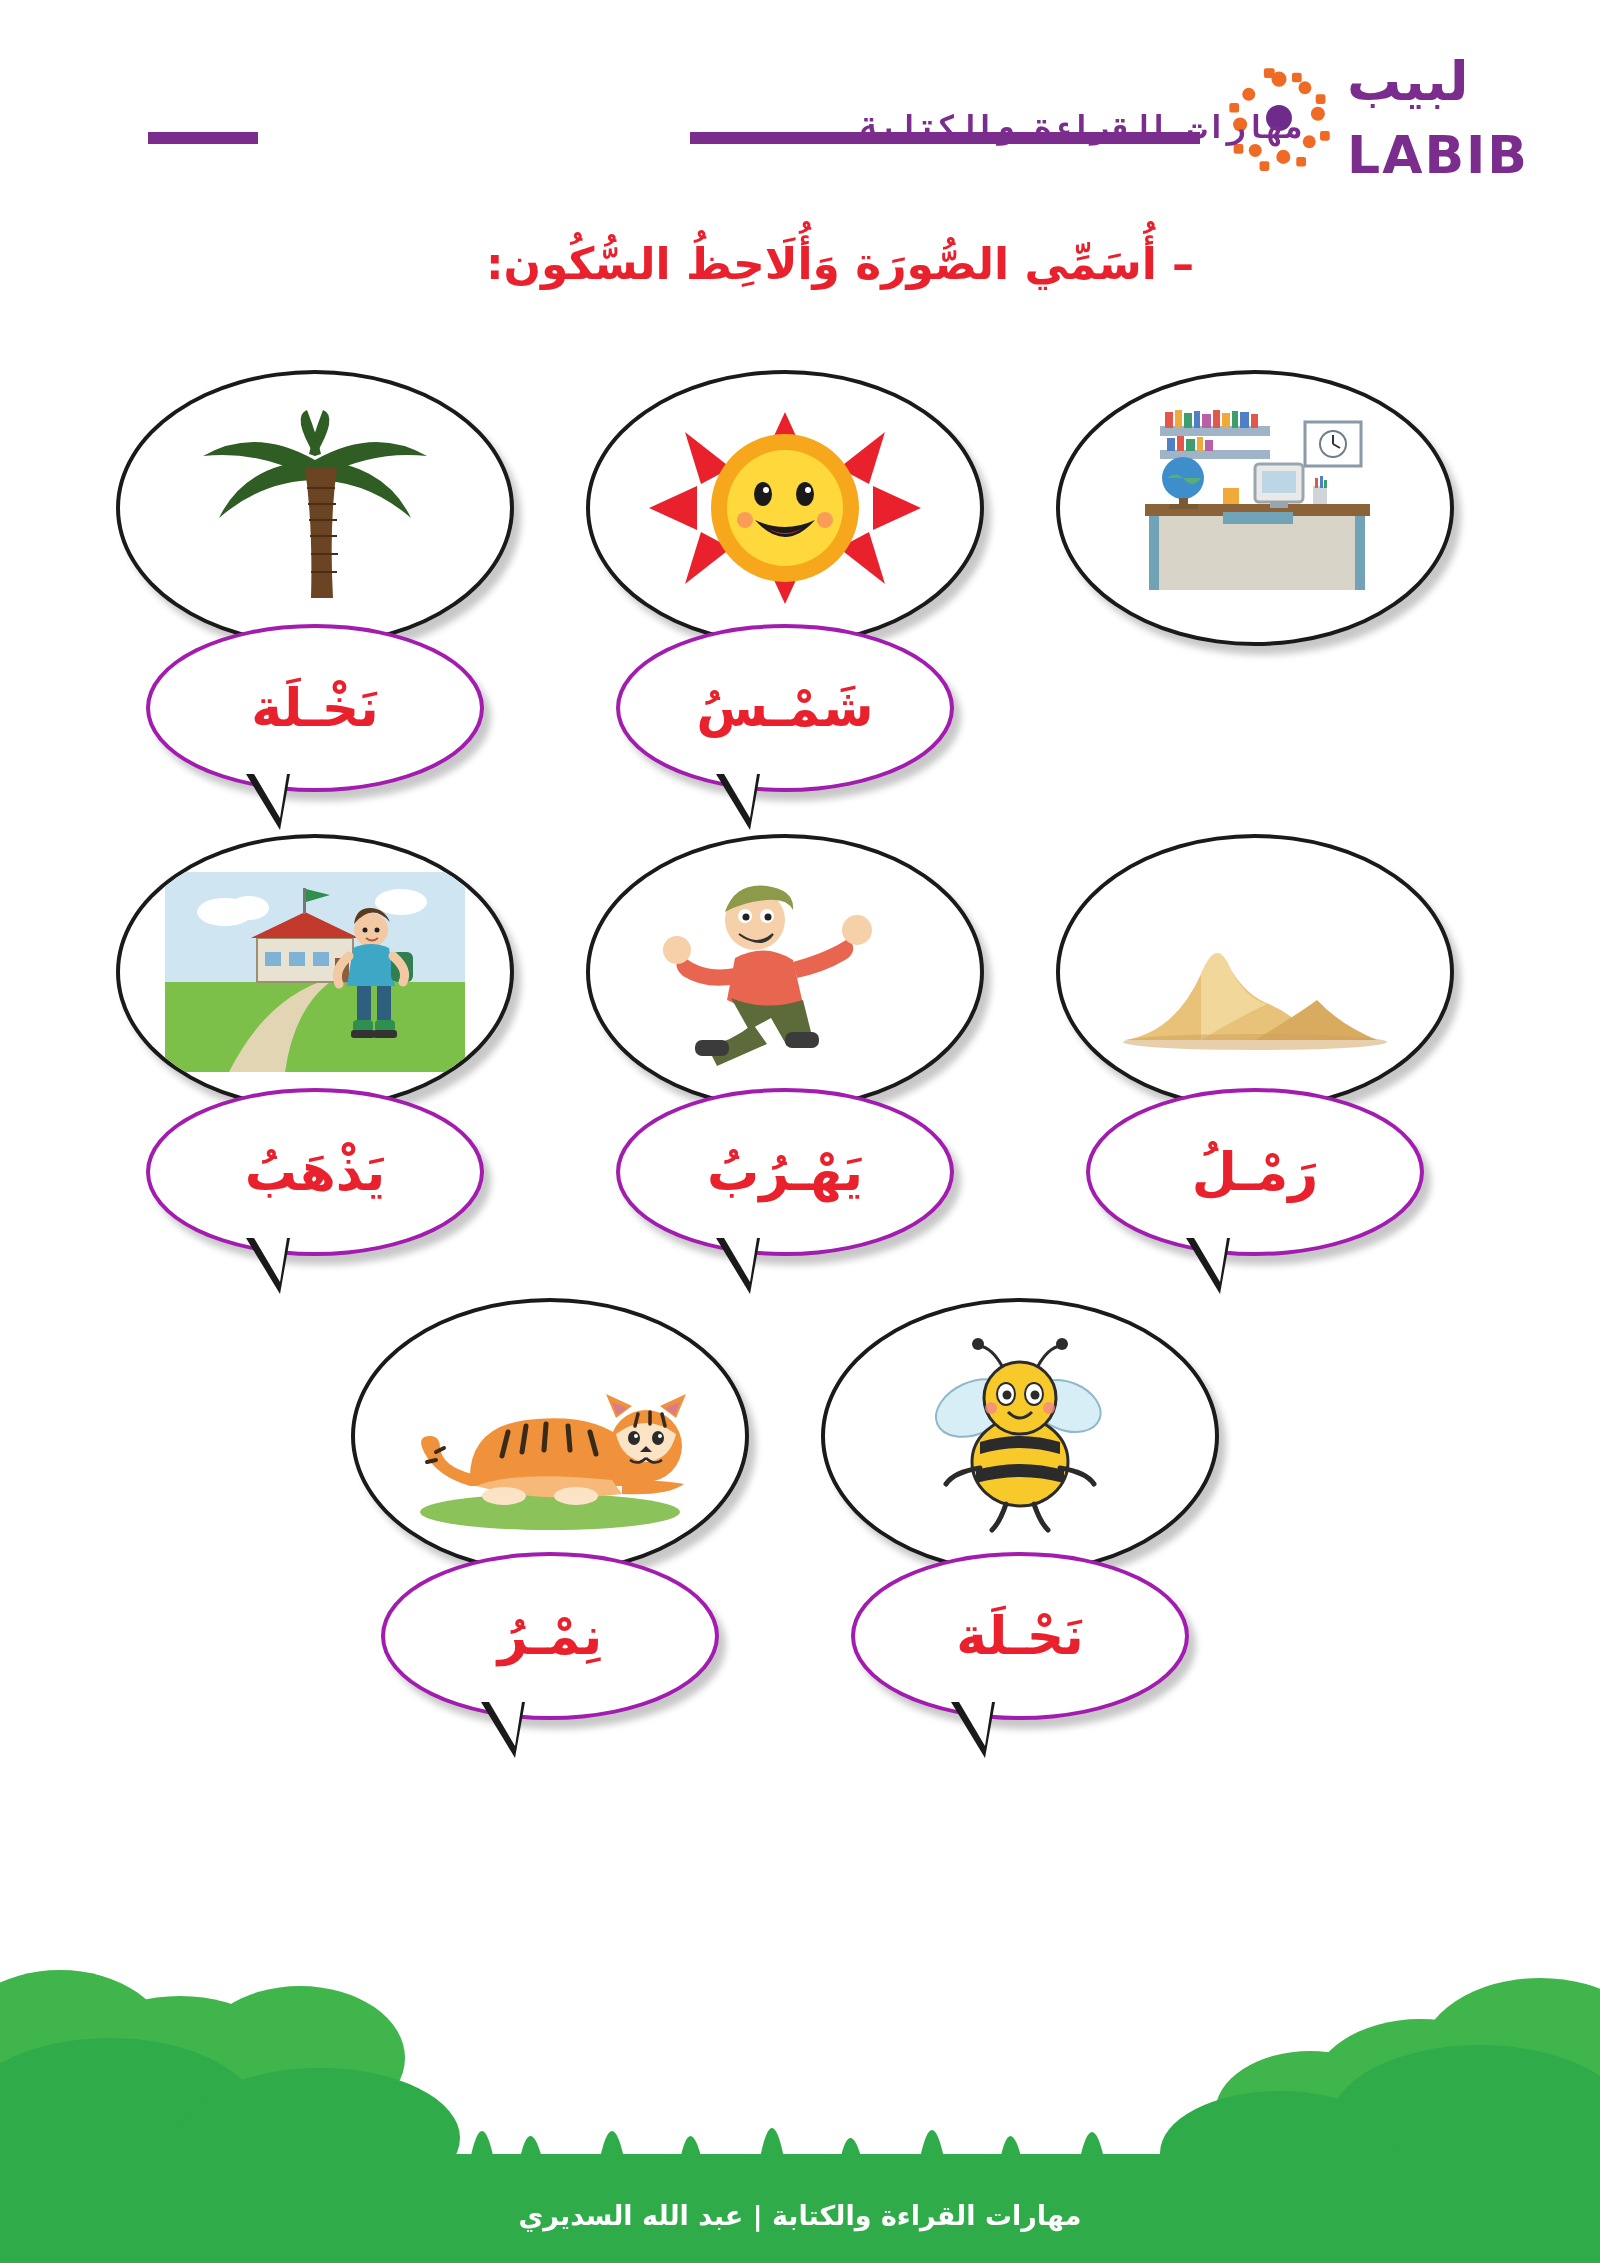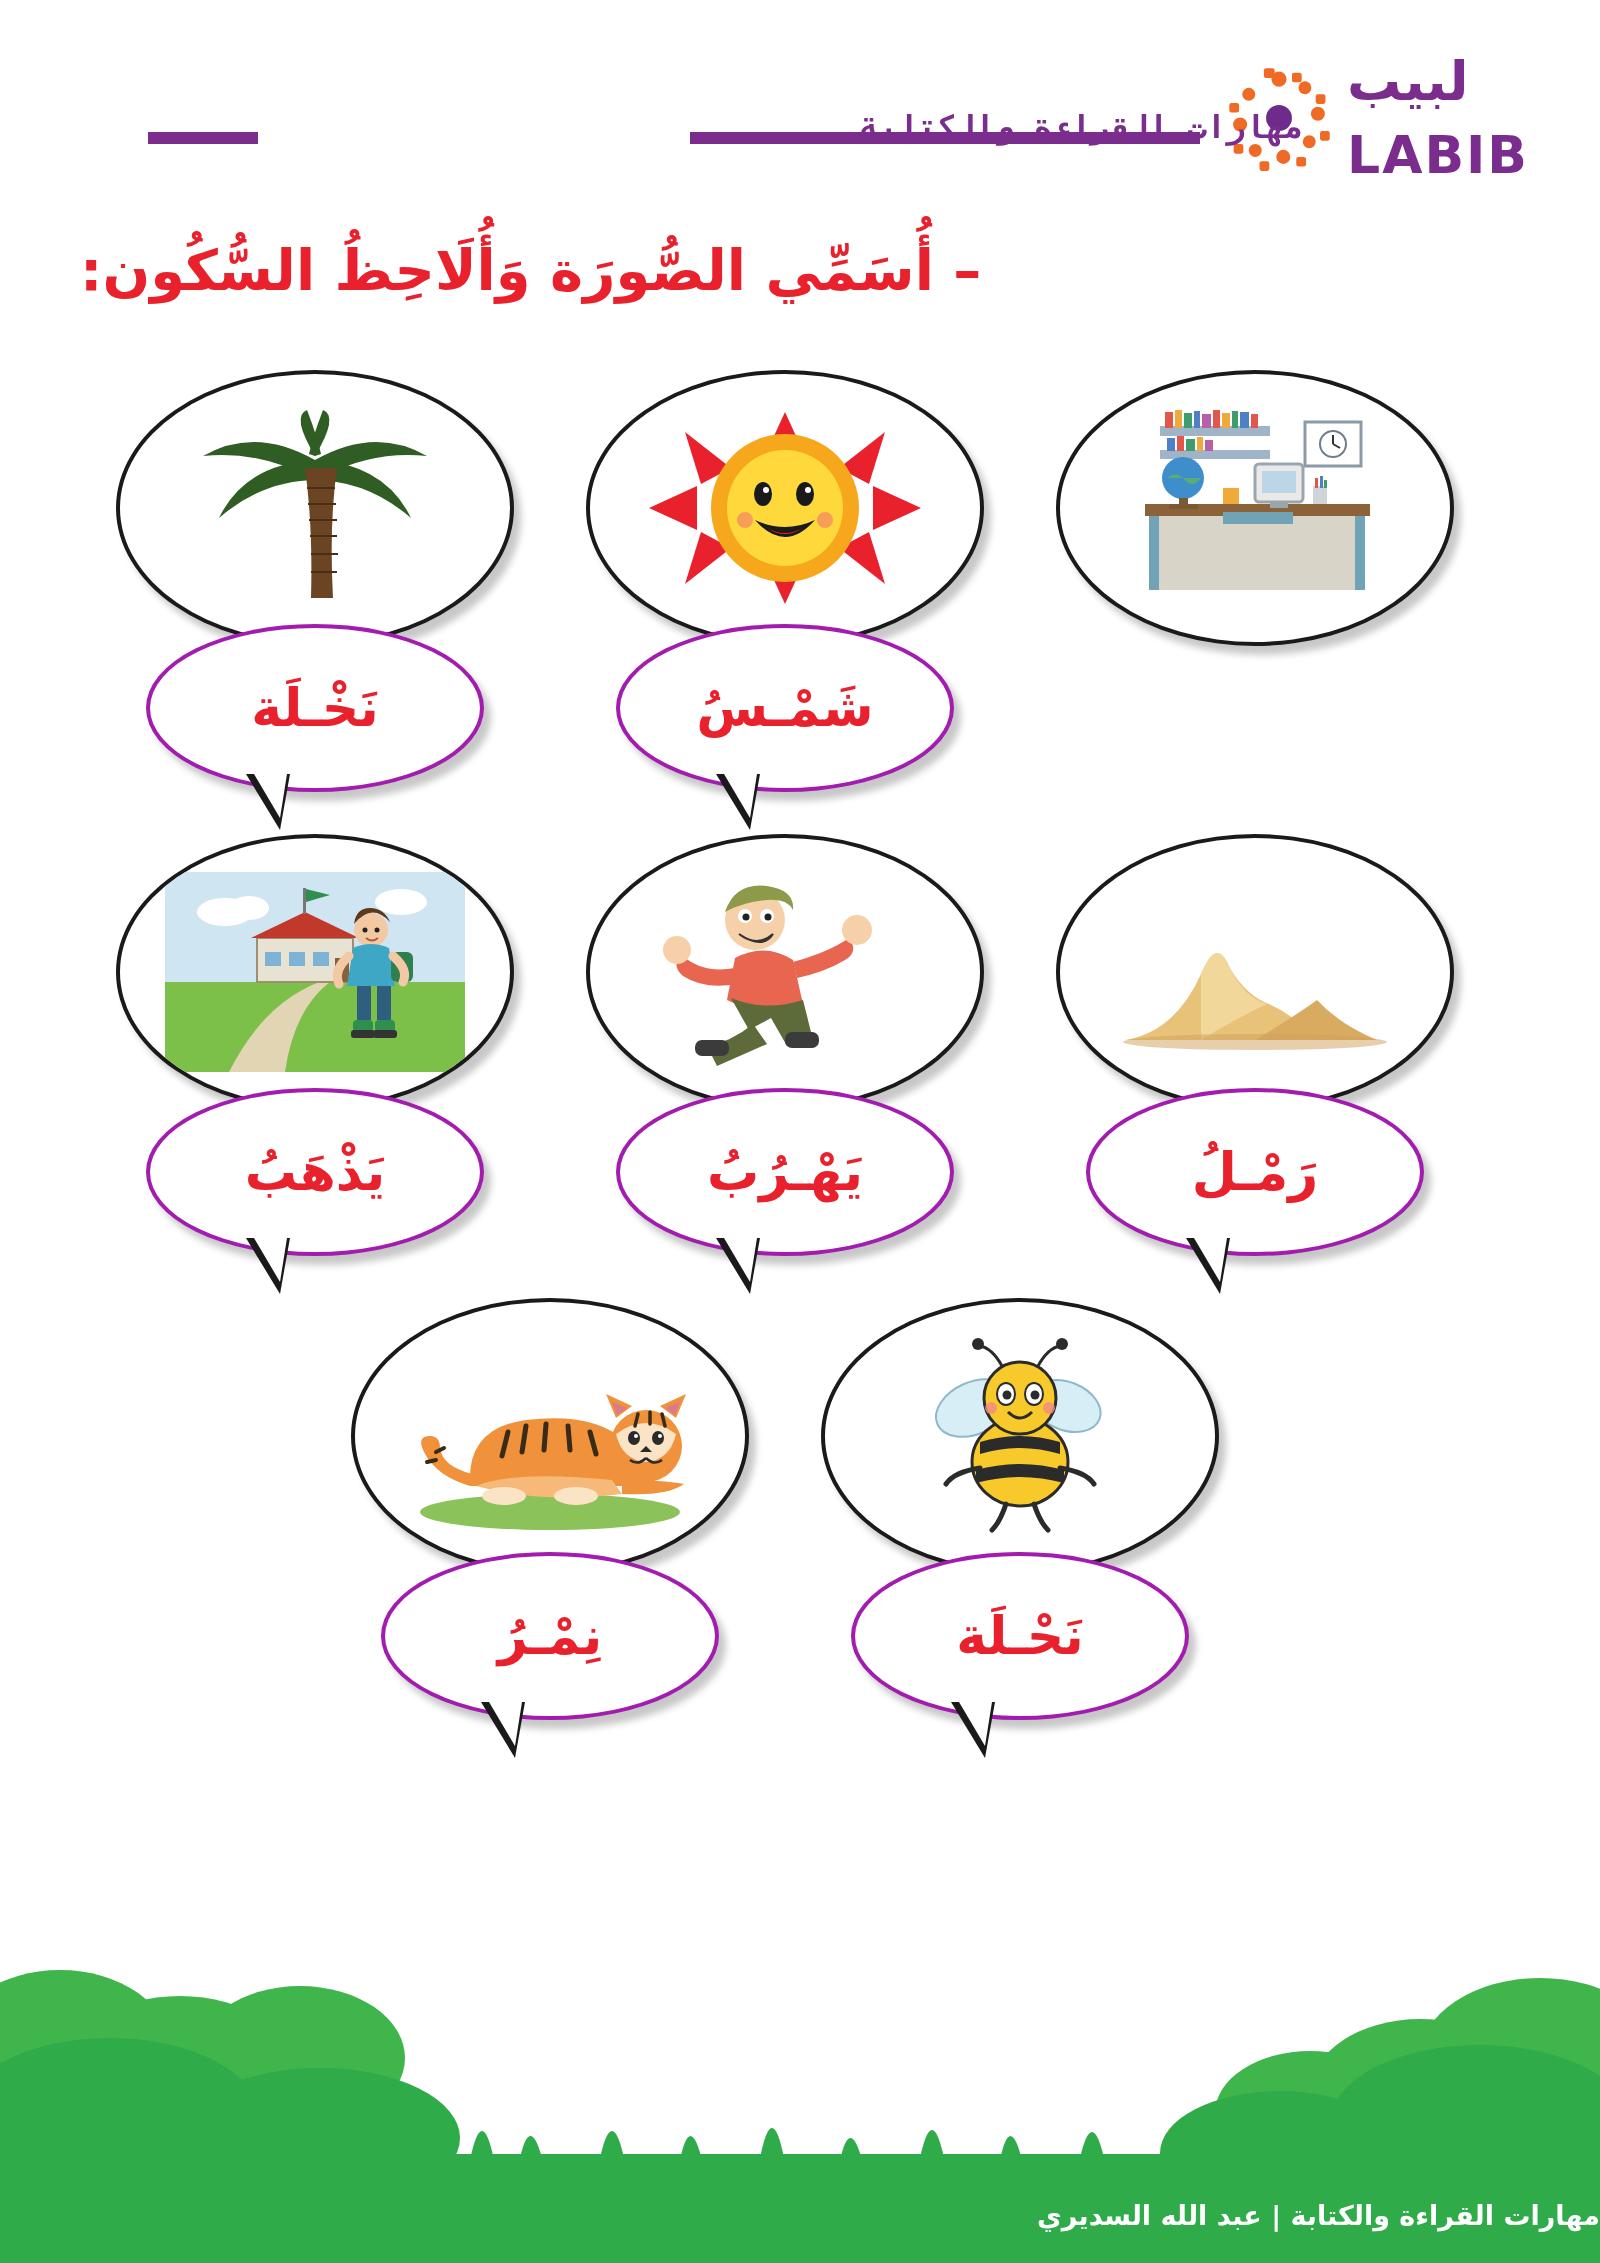--- a/index.html
+++ b/index.html
@@ -85,22 +85,22 @@
     height: 12px;
     background: #7b2d8e;
   }
 
   
   .instruction {
     position: absolute;
     top: 238px;
     right: 0;
     width: 1520px;
-    text-align: left;
-    font-size: 56px;
+    text-align: center;
+    font-size: 44px;
     font-weight: bold;
     color: #e8212d;
     direction: rtl;
     letter-spacing: 0px;
   }
 
   
   .board {
     position: absolute;
     top: 370px;
@@ -203,20 +203,21 @@
   }
   .footer svg { display:block; }
   .footer-bar {
     position: absolute;
     bottom: 0; left: 0;
     width: 1600px;
     height: 95px;
     background: #2fab4a;
     display: flex;
     align-items: center;
+    justify-content: center;
   }
   .footer-text {
     color: #ffffff;
     font-size: 27px;
     font-weight: bold;
     direction: rtl;
   }
 
   
   .art svg { display:block; width:100%; height:100%; }

